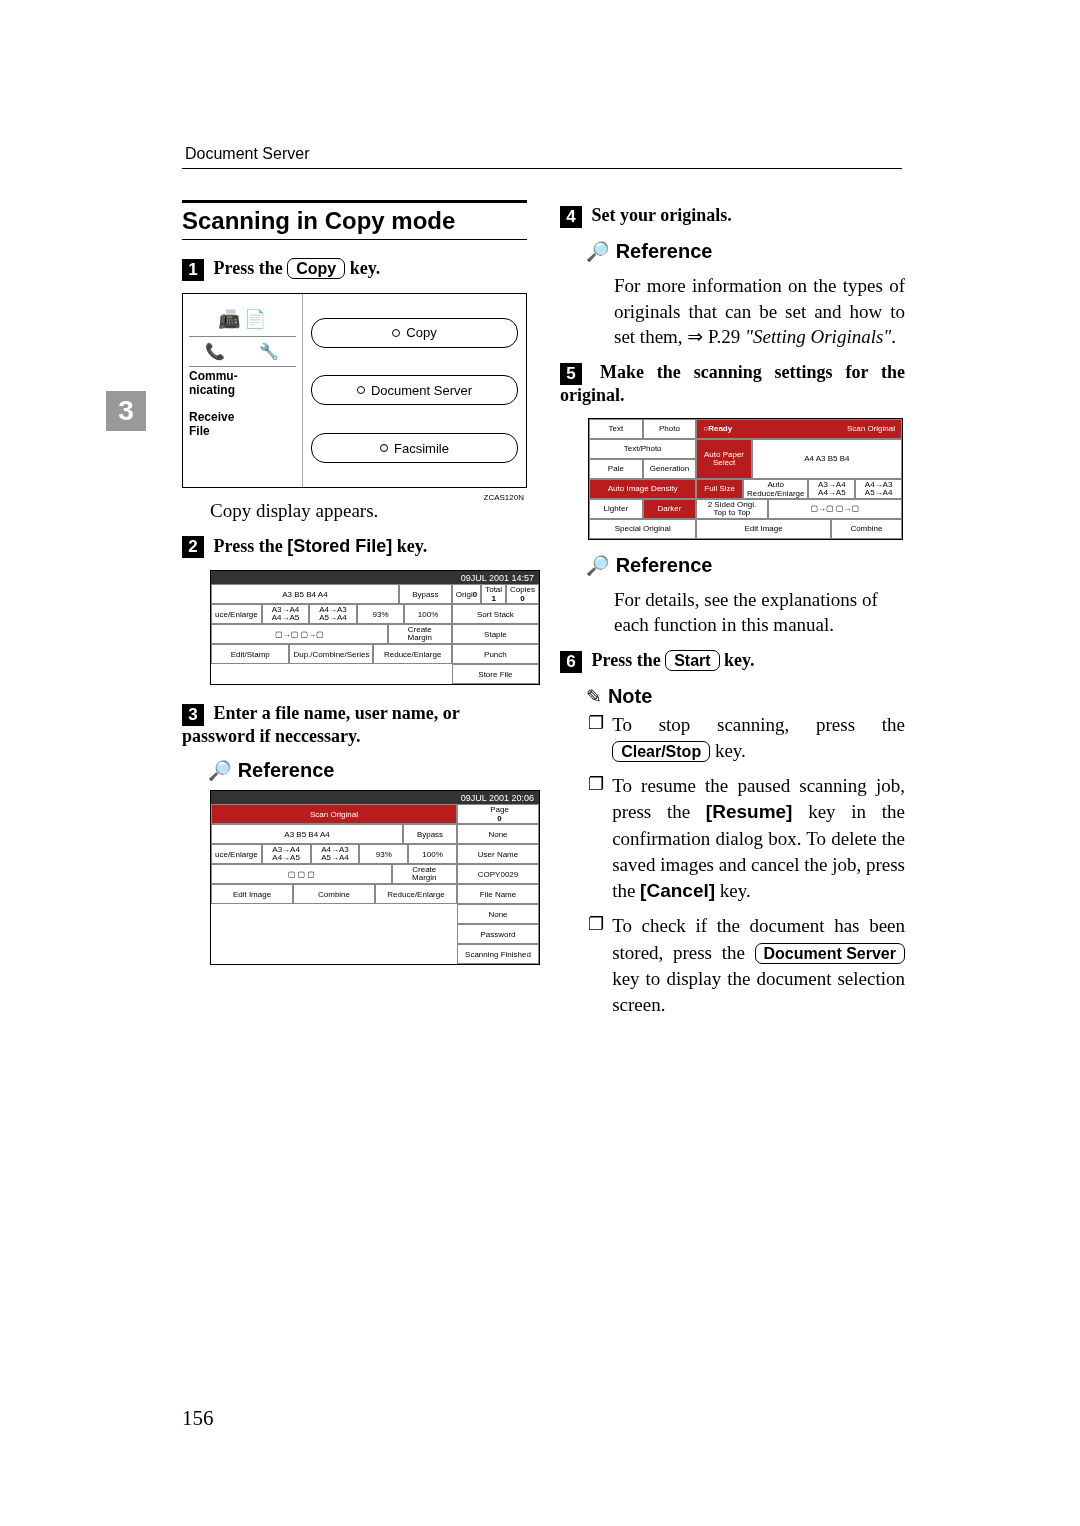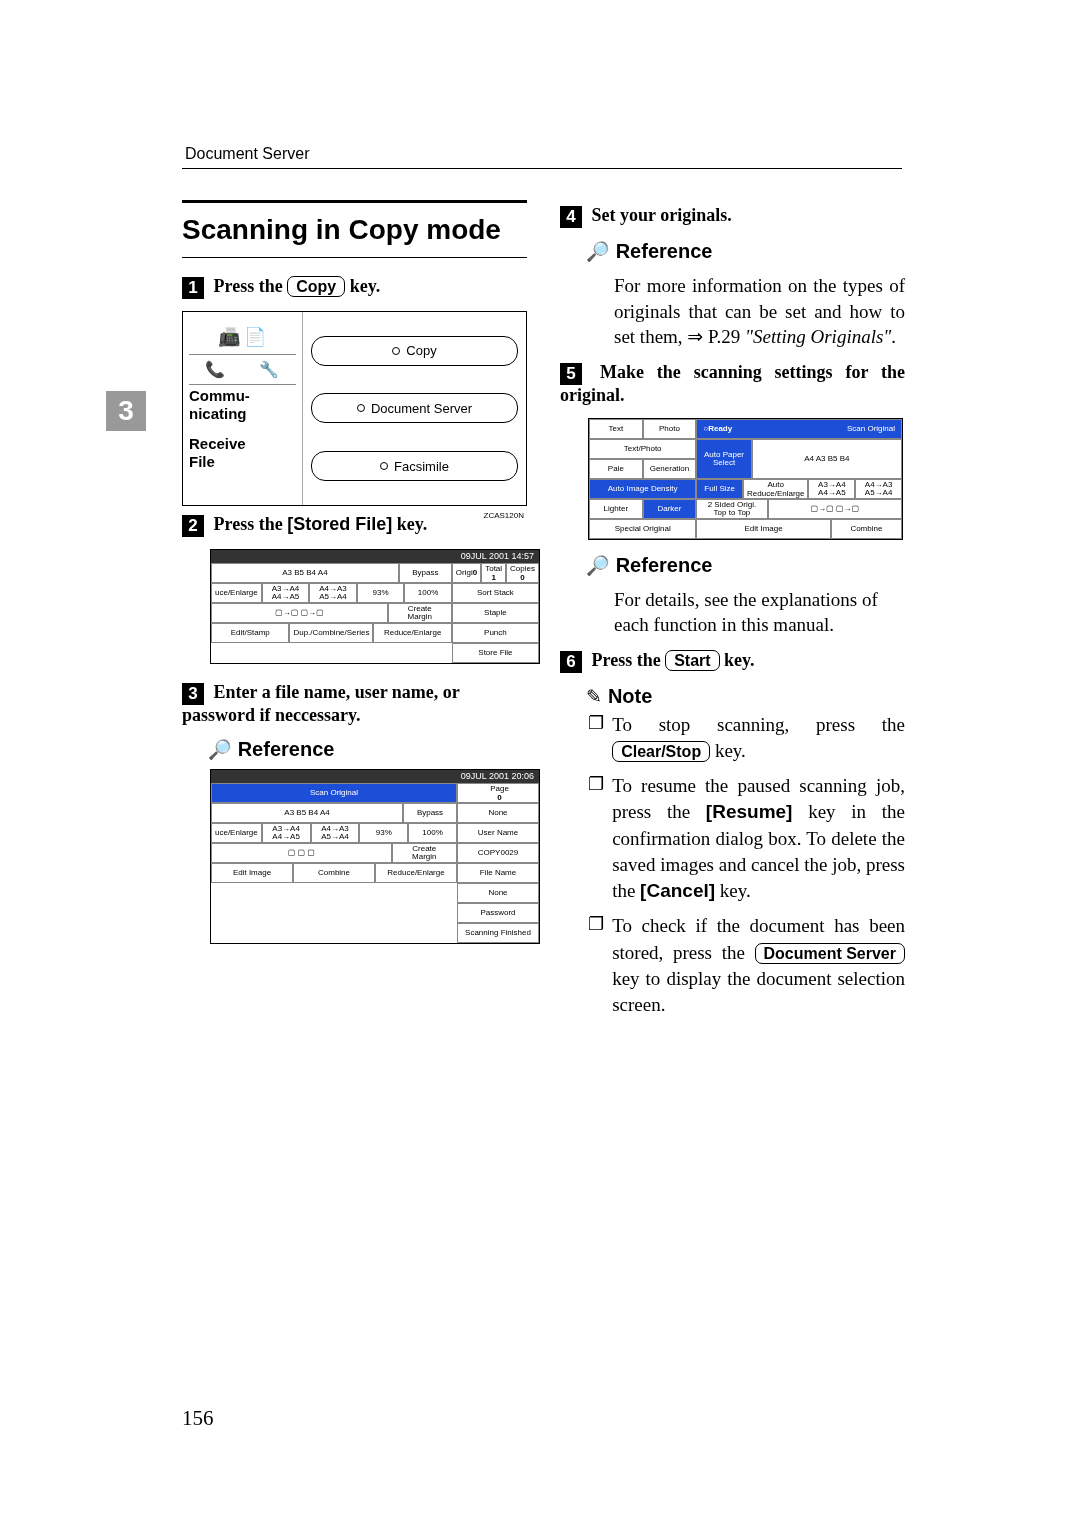--- a/index.html
+++ b/index.html
@@ -54,25 +54,25 @@
       width: 345px;
     }
     .col-right {
       position: absolute;
       left: 560px;
       top: 200px;
       width: 345px;
     }
     .section-title {
       font-family: Arial, sans-serif;
-      font-size: 28px;
+      font-size: 24px;
       font-weight: bold;
       border-top: 3px solid #000;
       border-bottom: 1px solid #000;
-      padding: 11px 0;
+      padding: 4px 0;
       margin-bottom: 18px;
     }
     .step-num {
       display: inline-block;
       width: 22px;
       height: 22px;
       background: #000;
       color: #fff;
       font-family: Arial, sans-serif;
       font-size: 17px;
@@ -168,21 +168,21 @@
     }
     .panel1-left-mid {
       height: 30px;
       border-bottom: 1px solid #888;
       display: flex;
       align-items: center;
       justify-content: space-around;
       font-size: 16px;
     }
     .panel1-left-label {
-      font-size: 15px;
+      font-size: 12px;
       font-weight: bold;
       line-height: 1.2;
       margin-top: 2px;
     }
     .panel1-right {
       flex: 1;
       display: flex;
       flex-direction: column;
       justify-content: space-around;
       padding: 10px 8px;
@@ -227,21 +227,21 @@
       border: 1px solid #888;
       padding: 1px 3px;
       font-size: 8px;
       background: #fff;
       text-align: center;
       height: 24px;
       display: flex;
       align-items: center;
       justify-content: center;
     }
-    .lcd-cell.dark { background: #1d4ed8; color: #fff; }
+    .lcd-cell.dark { background: #b91c1c; color: #fff; }
     .lcd-row { display: flex; }
     .lcd-row > * { flex: 1; }
     .small-cell { height: 20px; font-size: 8px; }
     .magnifier {
       font-size: 19px;
     }
     .pencil {
       font-size: 19px;
     }
   </style>
@@ -288,20 +288,21 @@
           <span>Document Server</span>
         </div>
       <div class="pill">
           <span class="dot"></span>
           <span>Facsimile</span>
         </div>
     </div>
     <div class="panel-tag">ZCAS120N</div>
   </div>
 
+  <div class="body-text">Copy display appears.</div>
 
   <div class="step-line">
     <span class="step-num">2</span>
     <span>Press the </span>
     <span class="btn-key">[Stored File]</span>
     <span> key.</span>
   </div>
 
   <div class="screenshot lcd" style="margin-left:28px; width:330px;">
     <div class="lcd-head">

